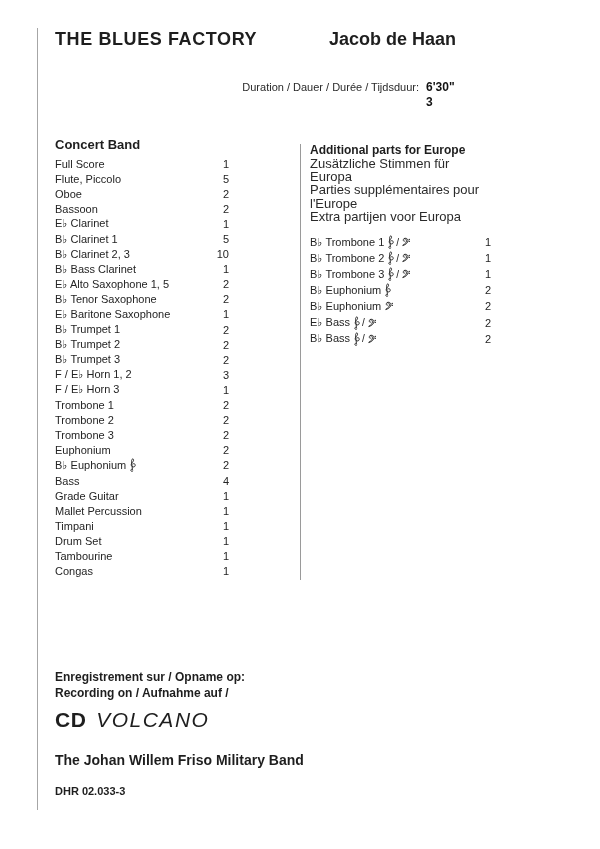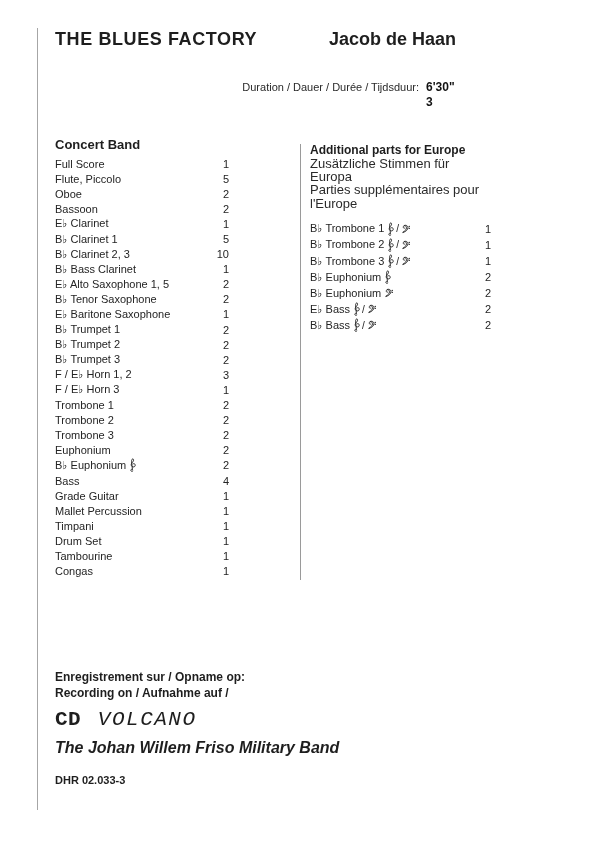--- a/index.html
+++ b/index.html
@@ -35,24 +35,24 @@
   .divider{position:absolute;left:300px;top:144px;width:1px;height:436px;background:#9a9a9a;}
 
   .ap{position:absolute;left:310px;top:143px;width:181px;}
   .ap-head{font-size:12px;font-weight:bold;}
   .ap-sub{font-size:13px;line-height:13.2px;color:#2a2a2a;}
   .ap-sub:first-of-type{margin-top:3px;}
   .ap-list{margin-top:11px;}
 
   .rec{position:absolute;left:55px;top:669px;}
   .rec-line{font-size:12px;font-weight:bold;line-height:16px;}
-  .cd-line{margin-top:7px;font-size:21px;font-family:Liberation Mono, monospace;}
+  .cd-line{margin-top:7px;font-size:21px;}
   .cd{font-weight:bold;letter-spacing:.5px;}
   .cd-name{font-style:italic;letter-spacing:1.5px;margin-left:4px;}
-  .band{margin-top:8px;font-size:16px;font-weight:bold;font-style:italic;}
+  .band{margin-top:20px;font-size:14px;font-weight:bold;}
   .cat{margin-top:17px;font-size:11px;font-weight:bold;}
 </style>
 </head>
 <body>
 
 <div class="page">
   <div class="vrule vrule-l"></div>
   <div class="vrule vrule-r"></div>
 
   <div class="title">THE BLUES FACTORY</div>
@@ -190,20 +190,21 @@
         <span class="count">1</span>
       </div>
     </div>
 
   <div class="divider"></div>
 
   <div class="ap">
     <div class="ap-head">Additional parts for Europe</div>
     <div class="ap-sub">Zusätzliche Stimmen für Europa</div>
     <div class="ap-sub">Parties supplémentaires pour l'Europe</div>
+    <div class="ap-sub">Extra partijen voor Europa</div>
     <div class="ap-list" id="ap-list">
         <div class="row ap-row">
           <span class="lab">B♭ Trombone 1</span>
           <span class="icons">
             <span class="clef">
               <svg width="7" height="14" viewBox="0 0 10 20" fill="none" stroke="#222" stroke-width="1.3" stroke-linecap="round">
                 <path d="M5.5 18.6c-1.1 1-2.9.4-3-1 0-1.4 1.8-1.9 2.5-.7L3.6 5.2C3.4 3.4 4.3 1.6 5.6 1c.9.6 1.2 1.9.8 3-.5 1.6-2.3 2.6-3 4.3-.8 2 .3 4.2 2.4 4.5 1.9.3 3.4-1.2 3.1-3-.2-1.5-2-2.3-3.2-1.5"></path>
               </svg>
             </span>
             <span class="sep">/</span>

